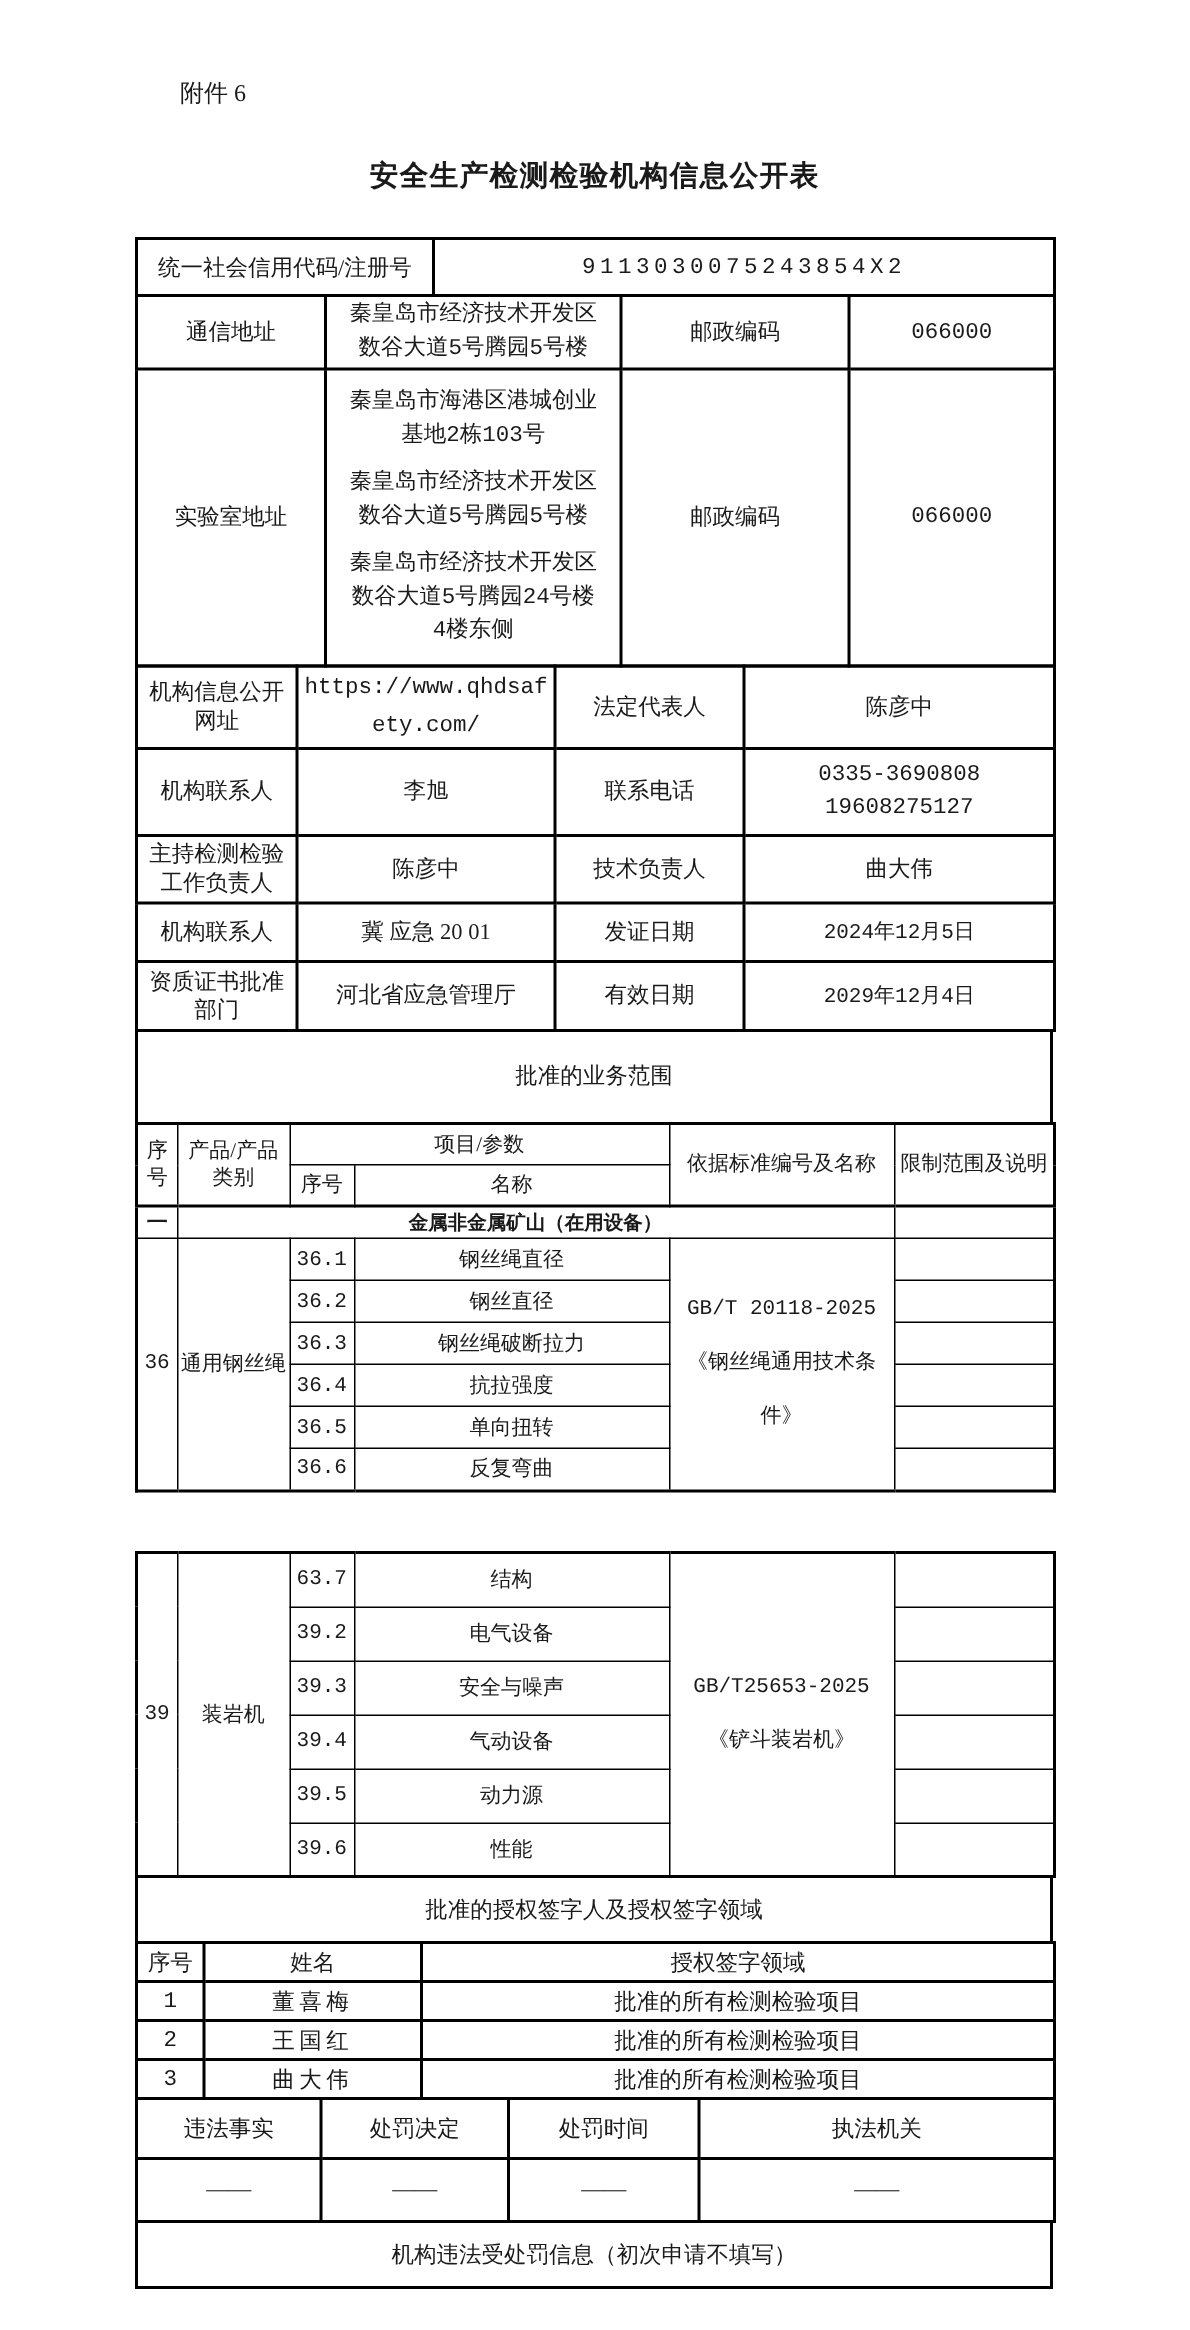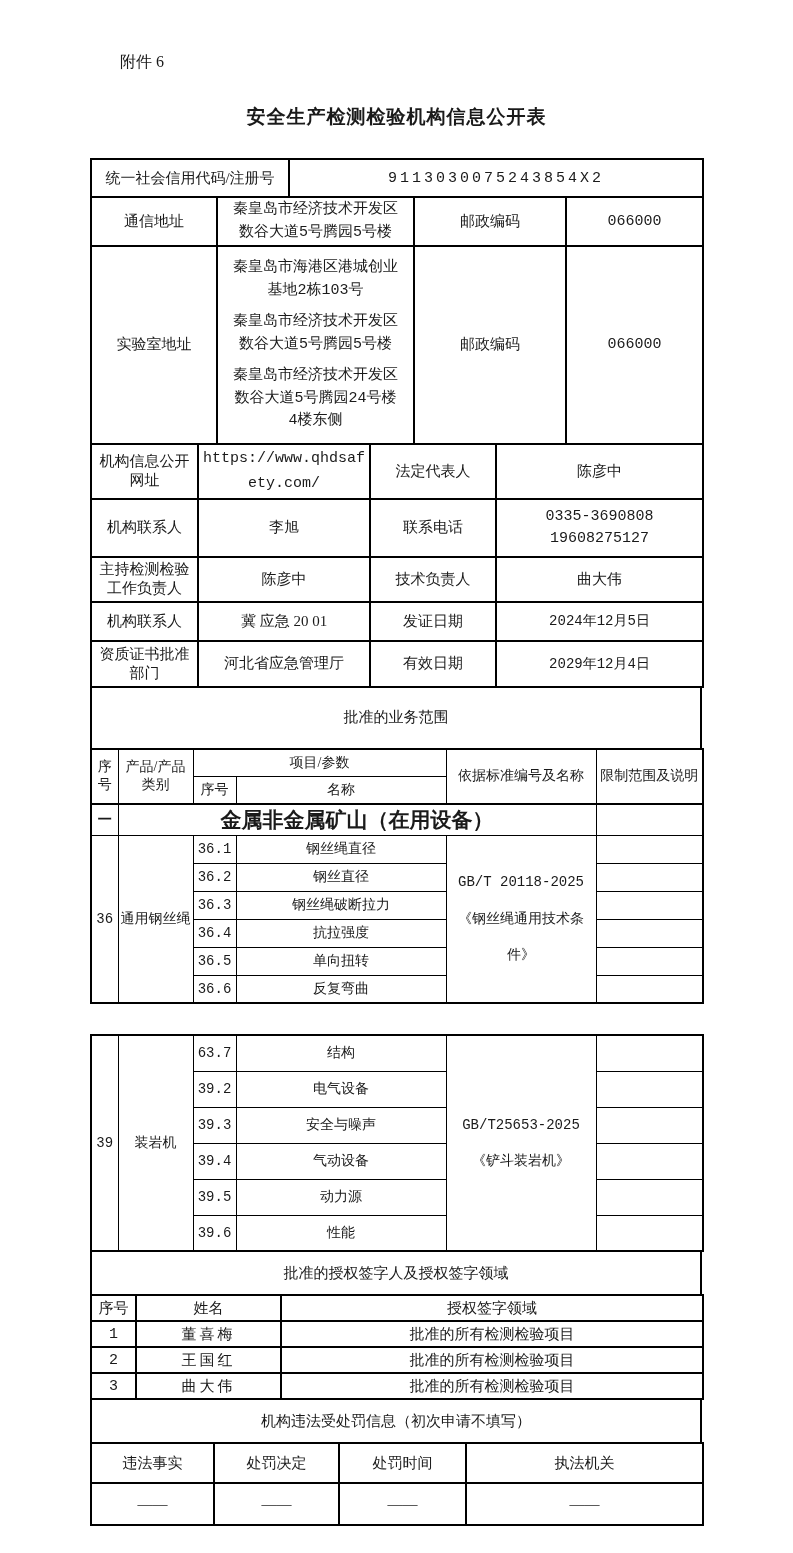--- a/index.html
+++ b/index.html
@@ -171,21 +171,21 @@
       <td colspan="2" class="et">项目/参数</td>
       <td rowspan="2" class="et">依据标准编号及名称</td>
       <td rowspan="2" class="et er">限制范围及说明</td>
     </tr>
     <tr style="height:27px">
       <td>序号</td>
       <td>名称</td>
     </tr>
     <tr style="height:22px">
       <td class="el et bold">一</td>
-      <td colspan="4" class="et left bold" style="font-size:21px">金属非金属矿山（在用设备）</td>
+      <td colspan="4" class="et left bold" style="font-size:13px">金属非金属矿山（在用设备）</td>
       <td class="et er"></td>
     </tr>
     <tr style="height:28px">
       <td rowspan="6" class="el eb mono num">36</td>
       <td rowspan="6" class="eb">通用钢丝绳</td>
       <td class="mono small">36.1</td>
       <td class="left">钢丝绳直径</td>
       <td rowspan="6" class="eb mono std">GB/T 20118-2025《钢丝绳通用技术条件》</td>
       <td class="er"></td>
     </tr>
@@ -298,28 +298,20 @@
     </tr>
     <tr style="height:26px">
       <td class="mono num">3</td>
       <td class="name-sp">曲大伟</td>
       <td>批准的所有检测检验项目</td>
     </tr>
   </tbody>
     </table>
 
   <table class="t">
-    <tbody>
-        <tr style="height:44px">
-      <td class="sec-title">机构违法受处罚信息（初次申请不填写）</td>
-    </tr>
-  </tbody>
-    </table>
-
-  <table class="t">
     <colgroup>
         <col style="width:123px">
         <col style="width:125px">
         <col style="width:127px">
         <col style="width:237px">
       </colgroup>
     <tbody>
         <tr style="height:40px">
       <td>违法事实</td>
       <td>处罚决定</td>
@@ -327,13 +319,21 @@
       <td>执法机关</td>
     </tr>
     <tr style="height:42px">
       <td>——</td>
       <td>——</td>
       <td>——</td>
       <td>——</td>
     </tr>
   </tbody>
     </table>
+
+  <table class="t">
+    <tbody>
+        <tr style="height:44px">
+      <td class="sec-title">机构违法受处罚信息（初次申请不填写）</td>
+    </tr>
+  </tbody>
+    </table>
 </div>
 
 </body></html>

